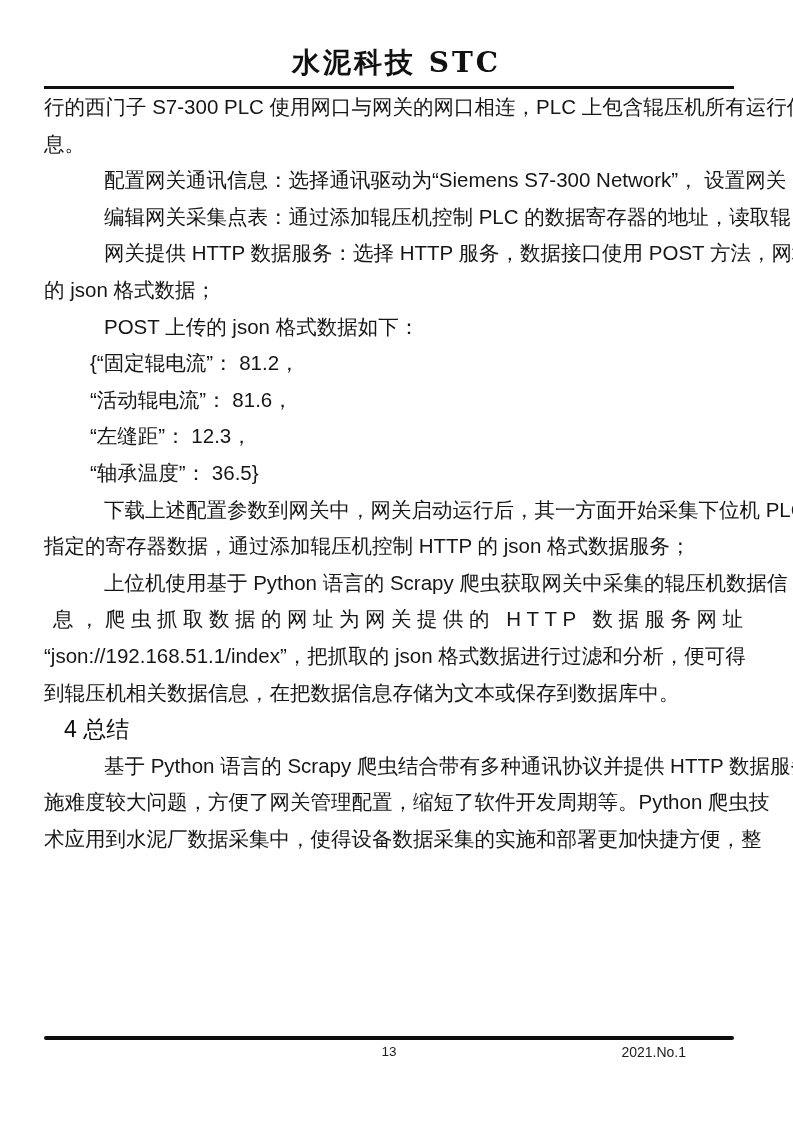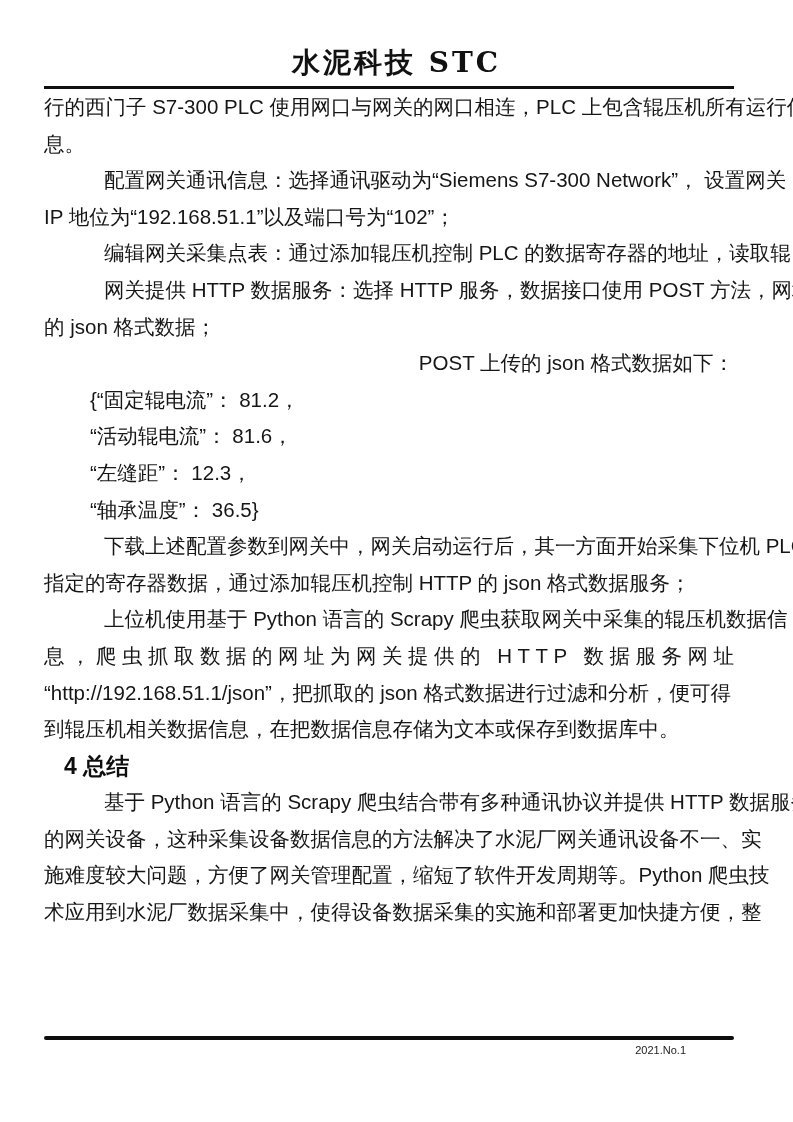--- a/index.html
+++ b/index.html
@@ -40,25 +40,25 @@
     left: 44px;
     width: 690px;
   }
   .line {
     height: 36.6px;
     line-height: 36.6px;
     font-size: 20.5px;
     white-space: nowrap;
     color: #161616;
   }
-  .line.indent    { text-indent: 60px; text-align: right; }
+  .line.indent    { text-indent: 60px; }
   .line.indent-sm { text-indent: 46px; }
-  .line.spread    { letter-spacing: 5.5px; }
+  .line.spread    { letter-spacing: 5.5px; margin-left: 9px; }
   .line.heading {
-    font-weight: 700;
+    font-weight: 400;
     font-size: 23px;
     text-indent: 20px;
     font-family: "Liberation Sans", "DejaVu Sans", sans-serif;
     color: #0e0e0e;
   }
   
   .footer-rule {
     position: absolute;
     top: 1036px;
     left: 44px;
@@ -73,57 +73,56 @@
     left: 44px;
     width: 690px;
     text-align: center;
     font-size: 13.5px;
     color: #1c1c1c;
   }
   .footer-issue {
     position: absolute;
     top: 1044px;
     right: 107px;
-    font-size: 11px;
+    font-size: 14px;
     color: #1c1c1c;
   }
 </style>
 </head>
 <body>
 
 <div class="page">
 
   <div class="header-title">水泥科技  STC</div>
 
   <div class="header-rule"></div>
 
   <div class="body-text">
       <div class="line">行的西门子 S7-300 PLC 使用网口与网关的网口相连，PLC 上包含辊压机所有运行信</div>
       <div class="line">息。</div>
       <div class="line indent">配置网关通讯信息：选择通讯驱动为“Siemens S7-300 Network”， 设置网关</div>
-      <div class="line">IP 地位为“192.168.51.1”以及端口号为“102”；</div>
       <div class="line indent">编辑网关采集点表：通过添加辊压机控制 PLC 的数据寄存器的地址，读取辊</div>
       <div class="line indent">网关提供 HTTP 数据服务：选择 HTTP 服务，数据接口使用 POST 方法，网址</div>
       <div class="line">的 json 格式数据；</div>
       <div class="line indent">POST 上传的 json 格式数据如下：</div>
       <div class="line indent-sm">{“固定辊电流”： 81.2，</div>
       <div class="line indent-sm">“活动辊电流”： 81.6，</div>
       <div class="line indent-sm">“左缝距”： 12.3，</div>
       <div class="line indent-sm">“轴承温度”： 36.5}</div>
       <div class="line indent">下载上述配置参数到网关中，网关启动运行后，其一方面开始采集下位机 PLC</div>
       <div class="line">指定的寄存器数据，通过添加辊压机控制 HTTP 的 json 格式数据服务；</div>
       <div class="line indent">上位机使用基于 Python 语言的 Scrapy 爬虫获取网关中采集的辊压机数据信</div>
       <div class="line spread">息，爬虫抓取数据的网址为网关提供的 HTTP 数据服务网址</div>
-      <div class="line">“http://192.168.51.1/json”，把抓取的 json 格式数据进行过滤和分析，便可得</div>
+      <div class="line">“json://192.168.51.1/index”，把抓取的 json 格式数据进行过滤和分析，便可得</div>
       <div class="line">到辊压机相关数据信息，在把数据信息存储为文本或保存到数据库中。</div>
       <div class="line heading">4 总结</div>
       <div class="line indent">基于 Python 语言的 Scrapy 爬虫结合带有多种通讯协议并提供 HTTP 数据服务</div>
-      <div class="line">的网关设备，这种采集设备数据信息的方法解决了水泥厂网关通讯设备不一、实</div>
       <div class="line">施难度较大问题，方便了网关管理配置，缩短了软件开发周期等。Python 爬虫技</div>
       <div class="line">术应用到水泥厂数据采集中，使得设备数据采集的实施和部署更加快捷方便，整</div>
     </div>
 
   <div class="footer-rule"></div>
 
+  <div class="footer-page">13</div>
 
   <div class="footer-issue">2021.No.1</div>
 
 </div>
 
 </body></html>

